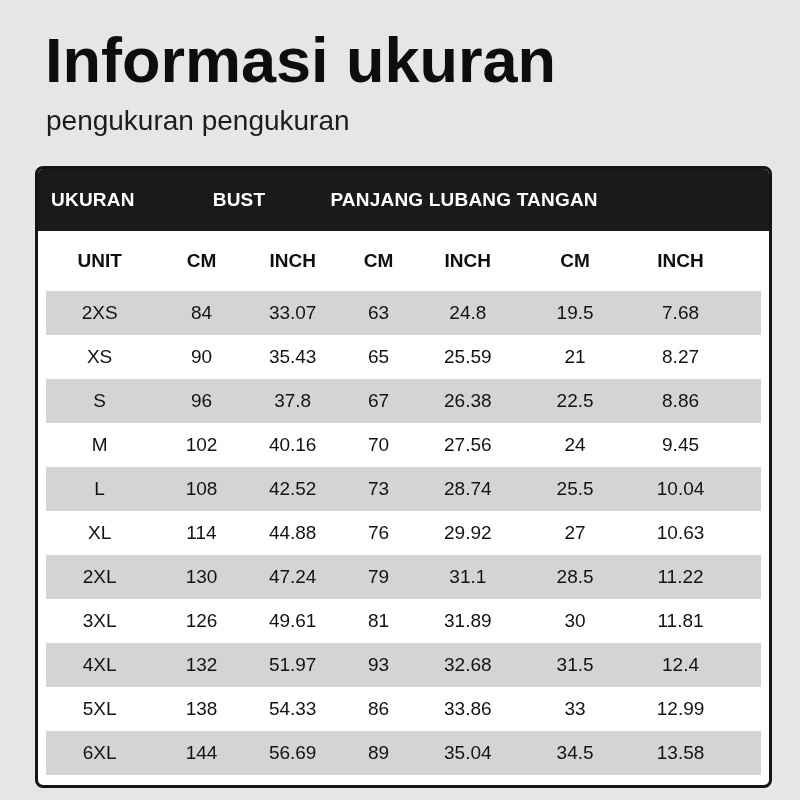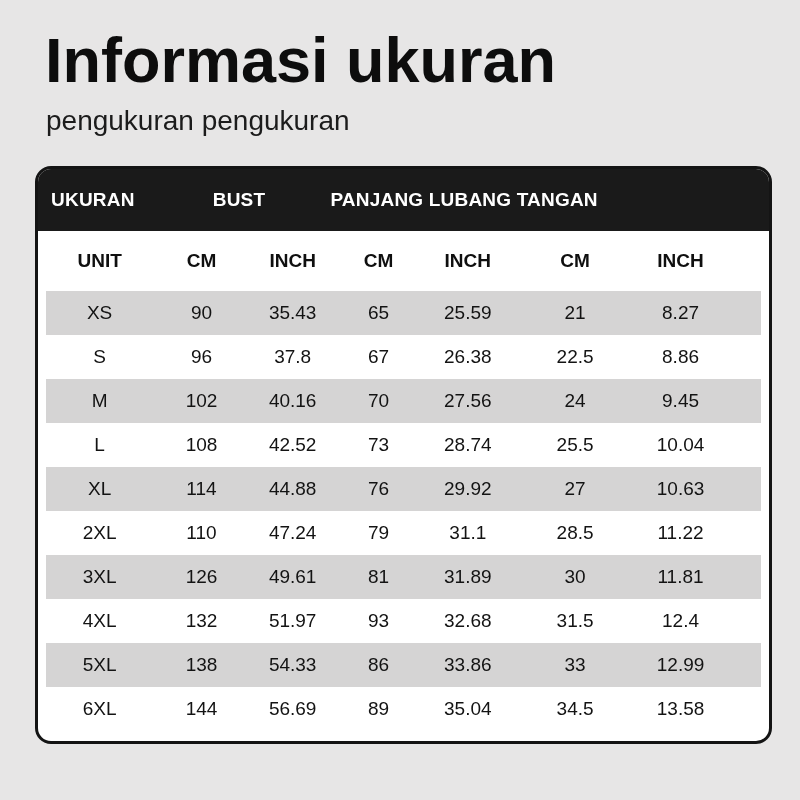--- a/index.html
+++ b/index.html
@@ -33,21 +33,21 @@
     margin:8px 0 0 1px;
     font-size:28px;
     line-height:1.2;
     font-weight:400;
     color:#1c1c1c;
   }
   .table-card{
     margin:29px 0 0 35px;
     width:737px;
     border:3px solid var(--card-border);
-    border-radius:16px;
+    border-radius:8px;
     background:var(--row-white);
     overflow:hidden;
   }
   .group-header{
     display:grid;
     grid-template-columns:15% 25% 24.5% 35.5%;
     align-items:center;
     height:62px;
     background:var(--header-bg);
     color:var(--header-text);
@@ -125,20 +125,30 @@
             <th>INCH</th>
             <th>CM</th>
             <th>INCH</th>
             <th>CM</th>
             <th>INCH</th>
             <th></th>
           </tr>
         </thead>
         <tbody>
             <tr>
+              <td>2XS</td>
+              <td>84</td>
+              <td>33.07</td>
+              <td>63</td>
+              <td>24.8</td>
+              <td>19.5</td>
+              <td>7.68</td>
+              <td></td>
+            </tr>
+            <tr>
               <td>XS</td>
               <td>90</td>
               <td>35.43</td>
               <td>65</td>
               <td>25.59</td>
               <td>21</td>
               <td>8.27</td>
               <td></td>
             </tr>
             <tr>
@@ -176,21 +186,21 @@
               <td>114</td>
               <td>44.88</td>
               <td>76</td>
               <td>29.92</td>
               <td>27</td>
               <td>10.63</td>
               <td></td>
             </tr>
             <tr>
               <td>2XL</td>
-              <td>110</td>
+              <td>130</td>
               <td>47.24</td>
               <td>79</td>
               <td>31.1</td>
               <td>28.5</td>
               <td>11.22</td>
               <td></td>
             </tr>
             <tr>
               <td>3XL</td>
               <td>126</td>

